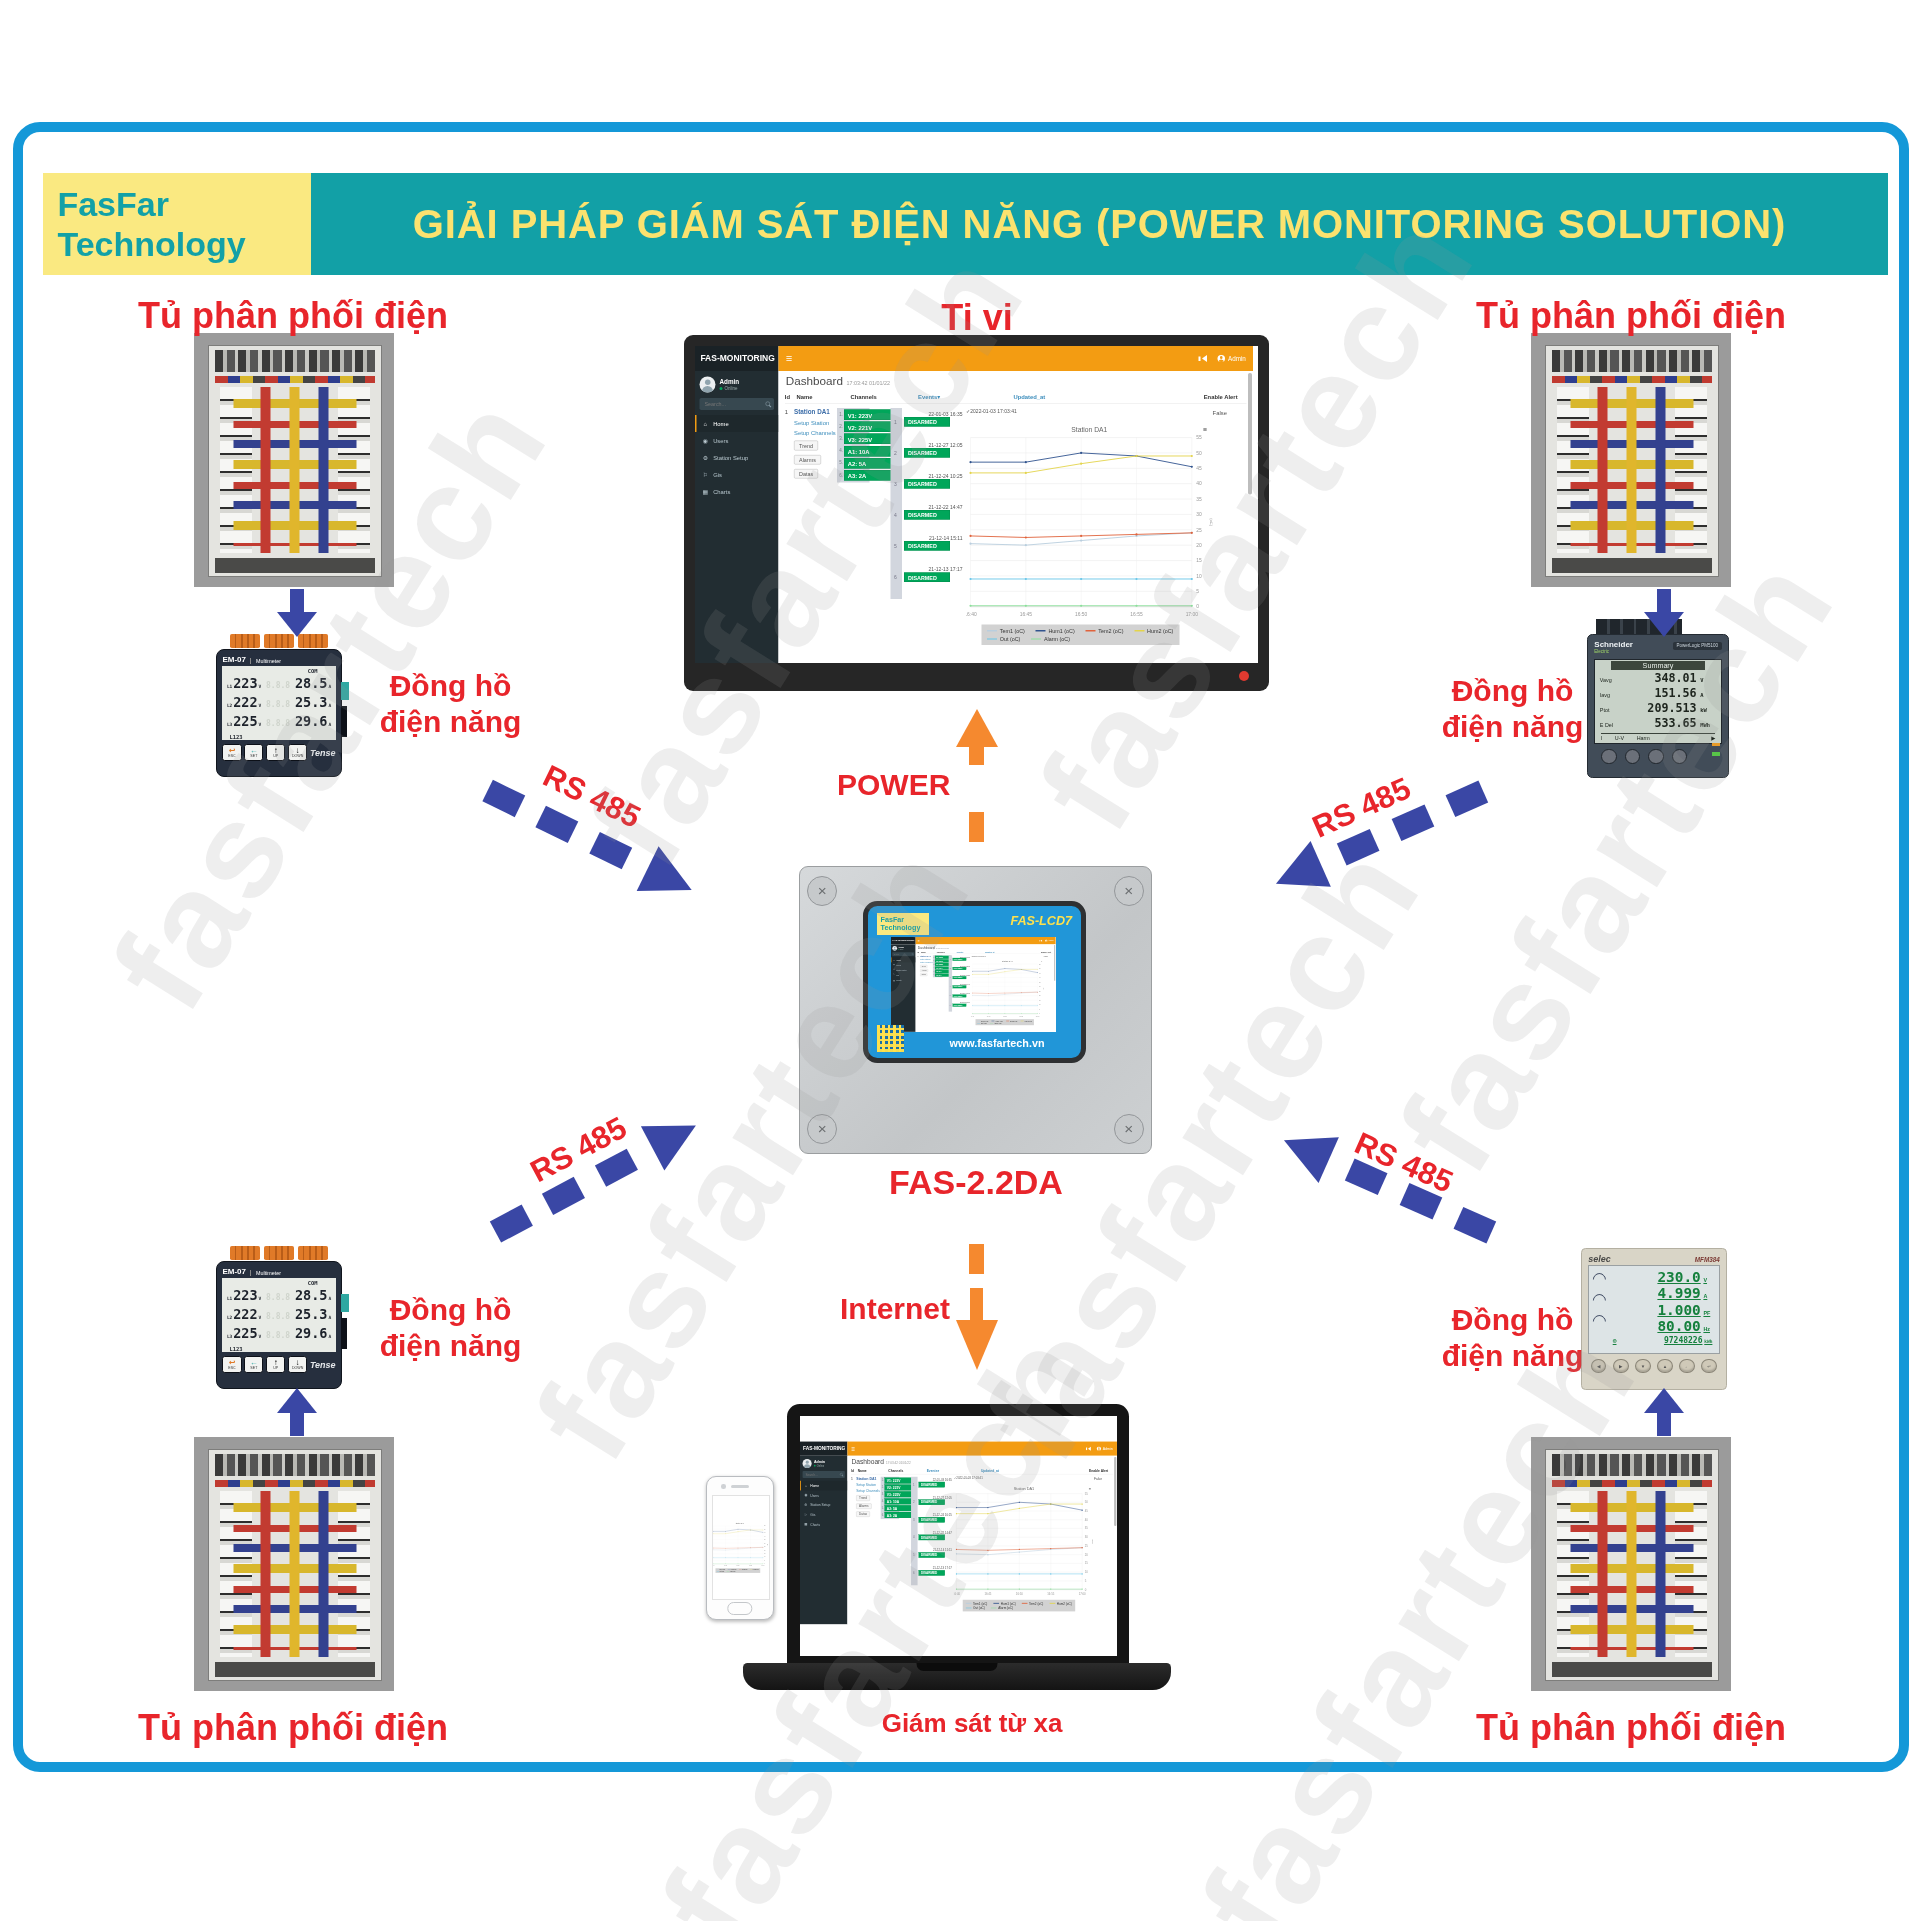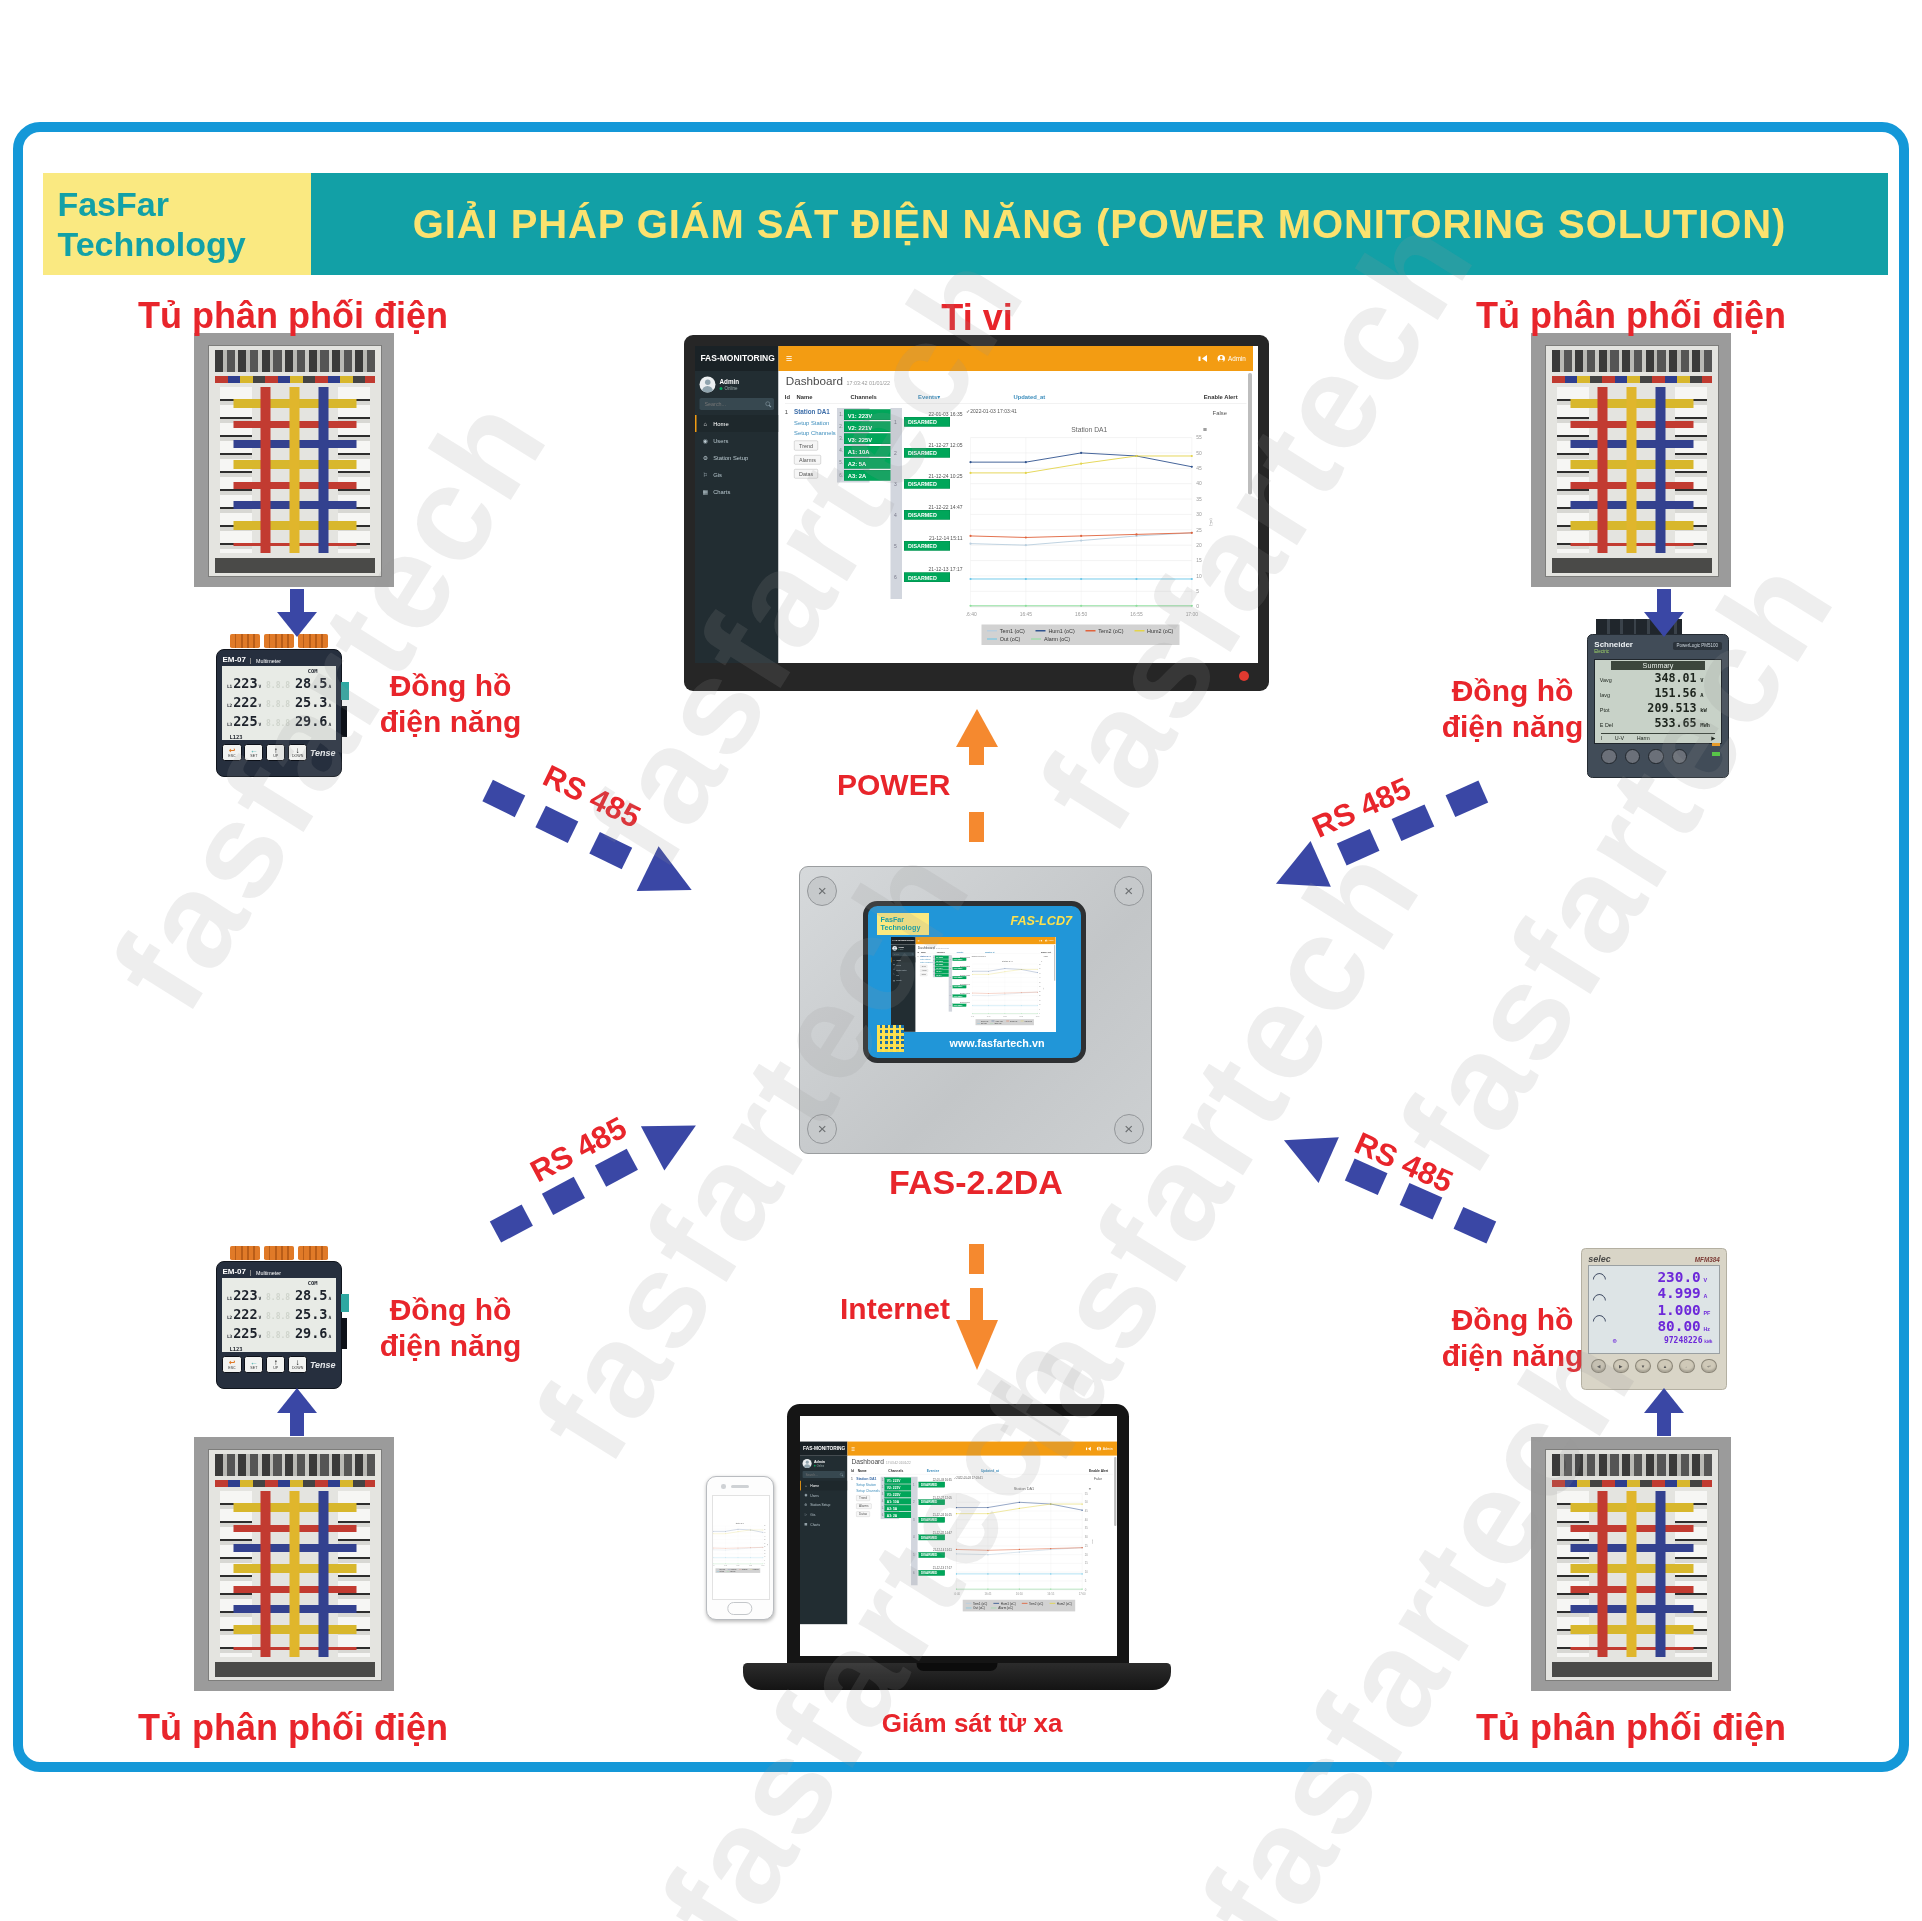--- a/index.html
+++ b/index.html
@@ -94,21 +94,21 @@
   .led-o{bottom:31px;background:#e69b2a;} .led-g{bottom:21.6px;background:#58c548;}
 
   
   .selec{position:absolute;width:146px;z-index:6;}
   .selec-body{height:142px;background:#d9d5c7;border:1.8px solid #b4b0a2;border-radius:4.5px;
               padding:4.5px 6.3px;box-sizing:border-box;position:relative;}
   .selec-head{display:flex;justify-content:space-between;align-items:baseline;}
   .selec-brand{font-size:9px;font-weight:bold;font-style:italic;color:#4a4a48;}
   .selec-model{font-size:6.3px;font-style:italic;color:#7c3a34;font-weight:bold;}
   .selec-lcd{margin-top:1.8px;background:#dde4e6;border:1.8px solid #9aa0a2;height:89px;position:relative;
-             padding:2.7px 6.3px 1.8px 23.4px;box-sizing:border-box;font-family:"DejaVu Sans Mono",monospace;color:#6d28d9;}
+             padding:2.7px 6.3px 1.8px 23.4px;box-sizing:border-box;font-family:"DejaVu Sans Mono",monospace;color:#15803d;text-decoration:underline;}
   .selec-arcs{position:absolute;left:3.6px;top:7.2px;display:flex;flex-direction:column;gap:8px;}
   .selec-arc{width:10.8px;height:10.8px;border:1.8px solid #26324e;border-radius:50%;
              border-right-color:transparent;border-bottom-color:transparent;transform:rotate(45deg);opacity:.8;}
   .selec-row{display:flex;justify-content:flex-end;align-items:baseline;font-size:14.4px;font-weight:bold;line-height:1.14;}
   .selec-row .u{font-size:5.4px;margin-left:2.7px;width:9px;font-family:"Liberation Sans",sans-serif;}
   .selec-energy{display:flex;justify-content:flex-end;align-items:baseline;font-size:8px;font-weight:bold;margin-top:1.8px;}
   .selec-energy .ic{margin-right:auto;font-size:6.3px;}
   .selec-energy .u{font-size:4.5px;margin-left:1.8px;}
   .selec-btns{display:flex;justify-content:space-between;margin-top:4.5px;padding:0 2.7px;}
   .selec-btn{width:13.5px;height:12.6px;border-radius:50%;background:#cfc9b8;border:0.9px solid #8a8577;

